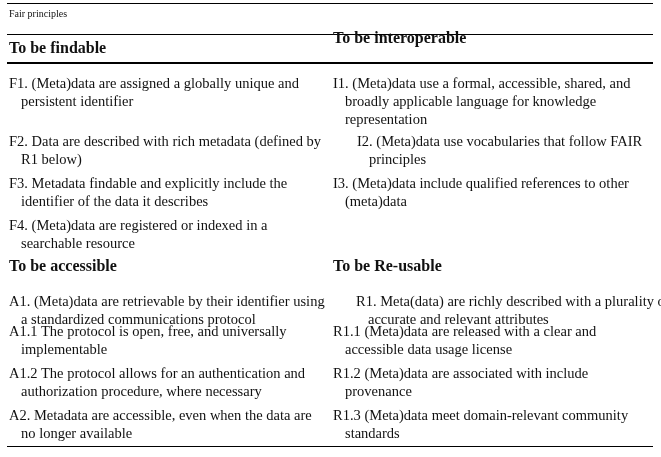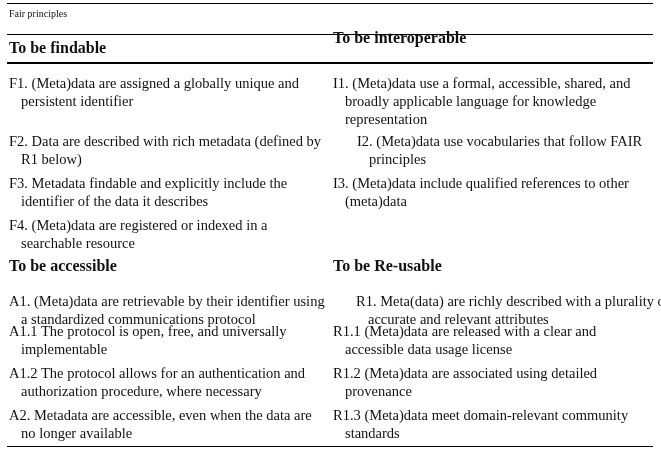--- a/index.html
+++ b/index.html
@@ -42,18 +42,18 @@
   <div class="col" style="left:9px;top:0;">
     <div class="item" style="top:280px;width:308px;margin-top:12px;">A1. (Meta)data are retrievable by their identifier using a standardized communications protocol</div>
     <div class="item" style="top:322px;width:308px;">A1.1 The protocol is open, free, and universally implementable</div>
     <div class="item" style="top:364px;width:308px;">A1.2 The protocol allows for an authentication and authorization procedure, where necessary</div>
     <div class="item" style="top:406px;width:308px;">A2. Metadata are accessible, even when the data are no longer available</div>
   </div>
 
   <div class="col" style="left:333px;top:0;">
     <div class="item" style="top:292px;width:308px;margin-left:23px;">R1. Meta(data) are richly described with a plurality of accurate and relevant attributes</div>
     <div class="item" style="top:322px;width:308px;">R1.1 (Meta)data are released with a clear and accessible data usage license</div>
-    <div class="item" style="top:364px;width:308px;">R1.2 (Meta)data are associated using detailed provenance</div>
+    <div class="item" style="top:364px;width:308px;">R1.2 (Meta)data are associated with include provenance</div>
     <div class="item" style="top:406px;width:308px;">R1.3 (Meta)data meet domain-relevant community standards</div>
   </div>
 
   <div class="rule" style="top:446px;height:1px;"></div>
 </div>
 
 </body></html>

